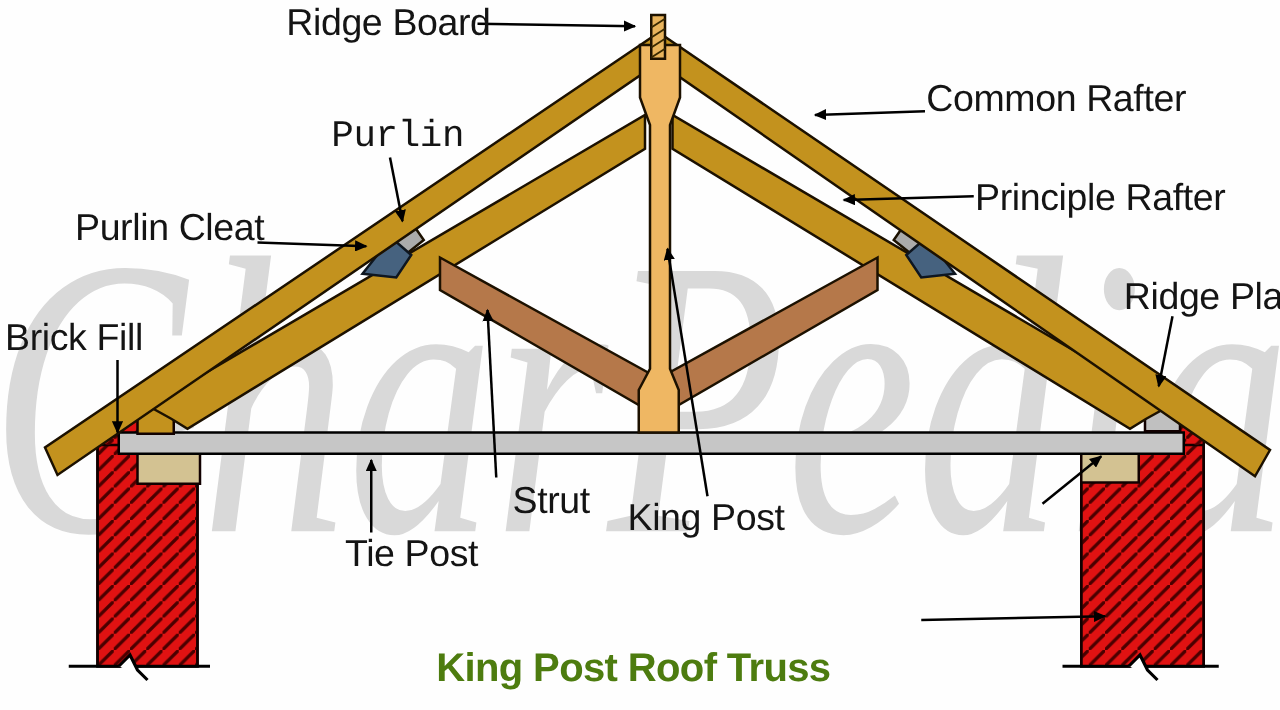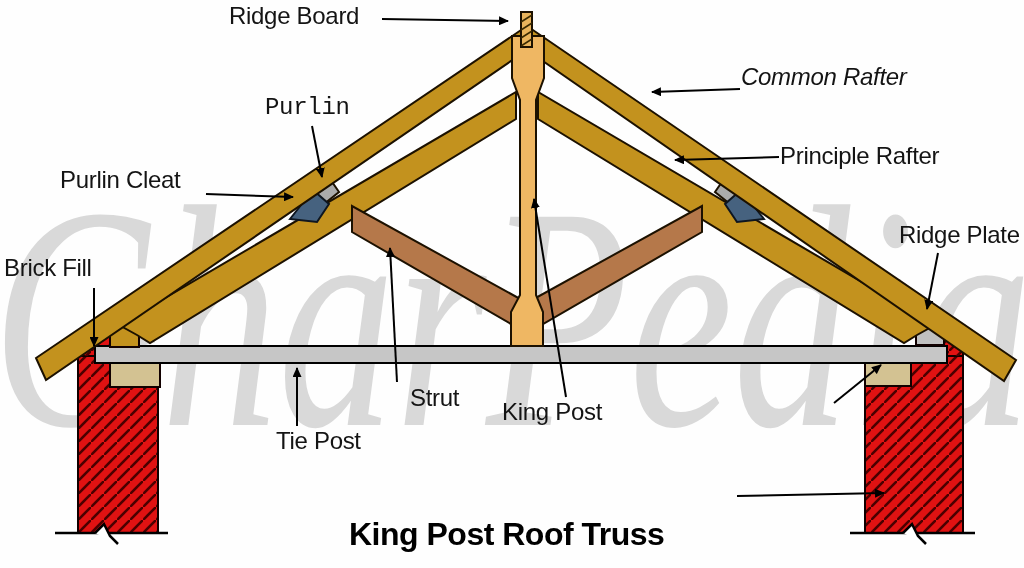--- a/index.html
+++ b/index.html
@@ -3,25 +3,25 @@
 <meta charset="utf-8">
 <style>
   html,body { margin:0; padding:0; background:#ffffff; }
   .stage {
     position:relative; width:1024px; height:568px; overflow:hidden;
     background:#fefefe;
     font-family:"Liberation Sans","DejaVu Sans",sans-serif;
   }
   .stage svg { position:absolute; left:0; top:0; }
   .label {
-    position:absolute; font-size:24px; line-height:1.05; color:#141414;
+    position:absolute; font-size:30px; line-height:1.05; color:#141414;
     white-space:pre; letter-spacing:-0.3px;
   }
   .title-label {
-    position:absolute; font-size:32px; font-weight:bold; color:#000000;
+    position:absolute; font-size:32px; font-weight:bold; color:#4d7c0f;
     white-space:pre; letter-spacing:-0.5px;
   }
 </style>
 </head>
 <body>
 
 <div class="stage">
 
   <svg width="1024" height="568" viewBox="0 0 1024 568">
     <defs>
@@ -101,21 +101,21 @@
       <line x1="94" y1="288" x2="94" y2="346" marker-end="url(#arr)"></line>
       <line x1="397" y1="382" x2="390" y2="248" marker-end="url(#arr)"></line>
       <line x1="566" y1="397" x2="534" y2="199" marker-end="url(#arr)"></line>
       <line x1="834" y1="403" x2="881" y2="365" marker-end="url(#arr)"></line>
       <line x1="297" y1="426" x2="297" y2="368" marker-end="url(#arr)"></line>
       <line x1="737" y1="496" x2="884" y2="493" marker-end="url(#arr)"></line>
     </g>
   </svg>
 
   <div class="label" style="left:229px; top:3px;">Ridge Board</div>
-  <div class="label" style="left:741px; top:64px;font-style:italic;">Common Rafter</div>
+  <div class="label" style="left:741px; top:64px;">Common Rafter</div>
   <div class="label" style="left:265px; top:95px;font-family:Liberation Mono, monospace;">Purlin</div>
   <div class="label" style="left:780px; top:143px;">Principle Rafter</div>
   <div class="label" style="left:60px;  top:167px;">Purlin Cleat</div>
   <div class="label" style="left:899px; top:222px;">Ridge Plate</div>
   <div class="label" style="left:4px;   top:255px;">Brick Fill</div>
   <div class="label" style="left:372px; top:385px;margin-left:38px;">Strut</div>
   <div class="label" style="left:502px; top:399px;">King Post</div>
   <div class="label" style="left:276px; top:428px;">Tie Post</div>
   <div class="title-label" style="left:349px; top:516px;">King Post Roof Truss</div>
 

